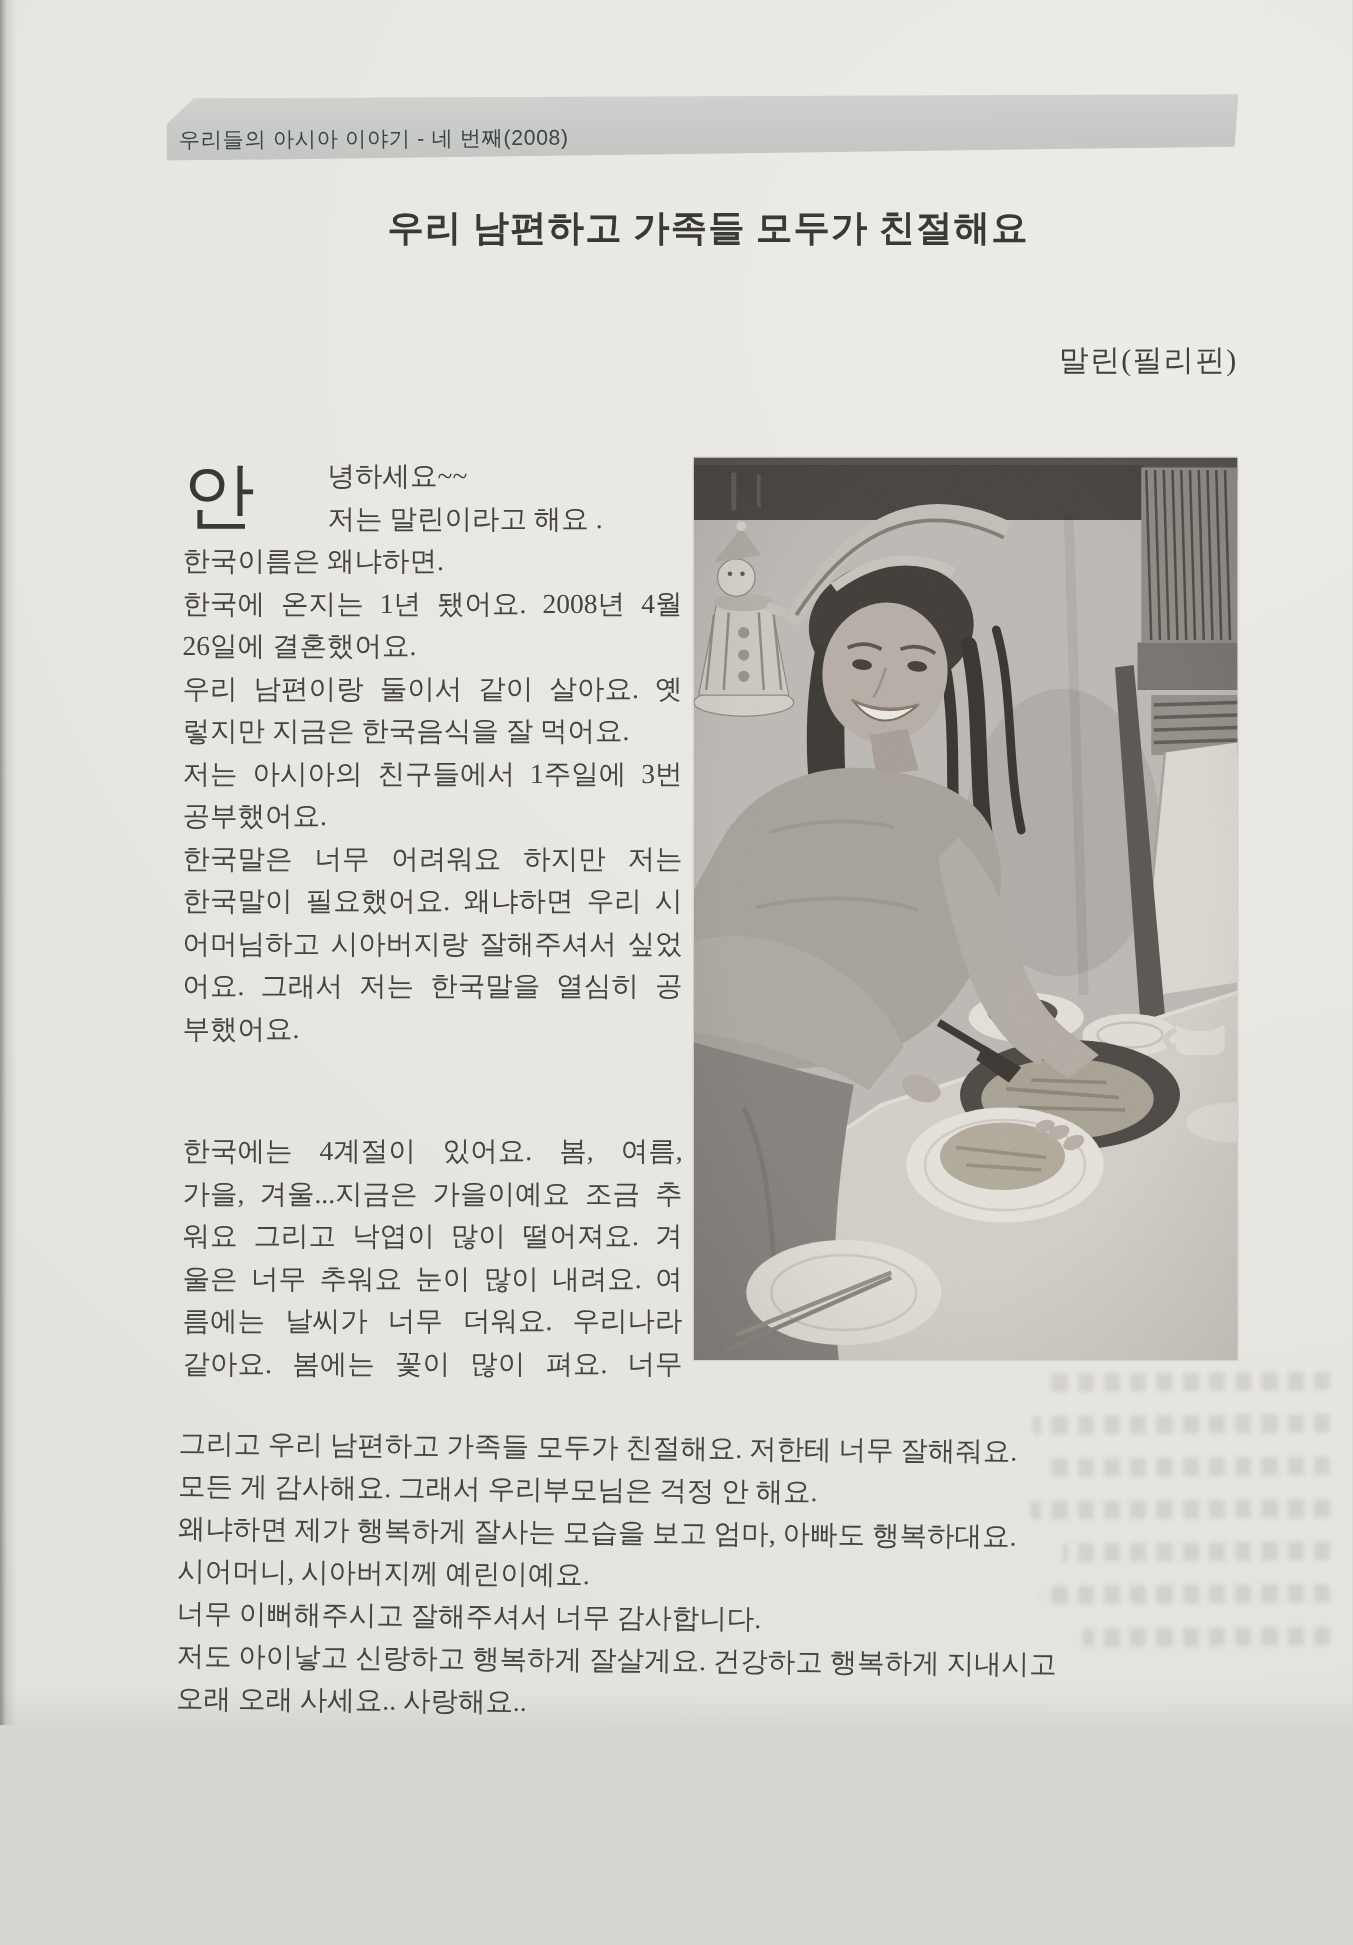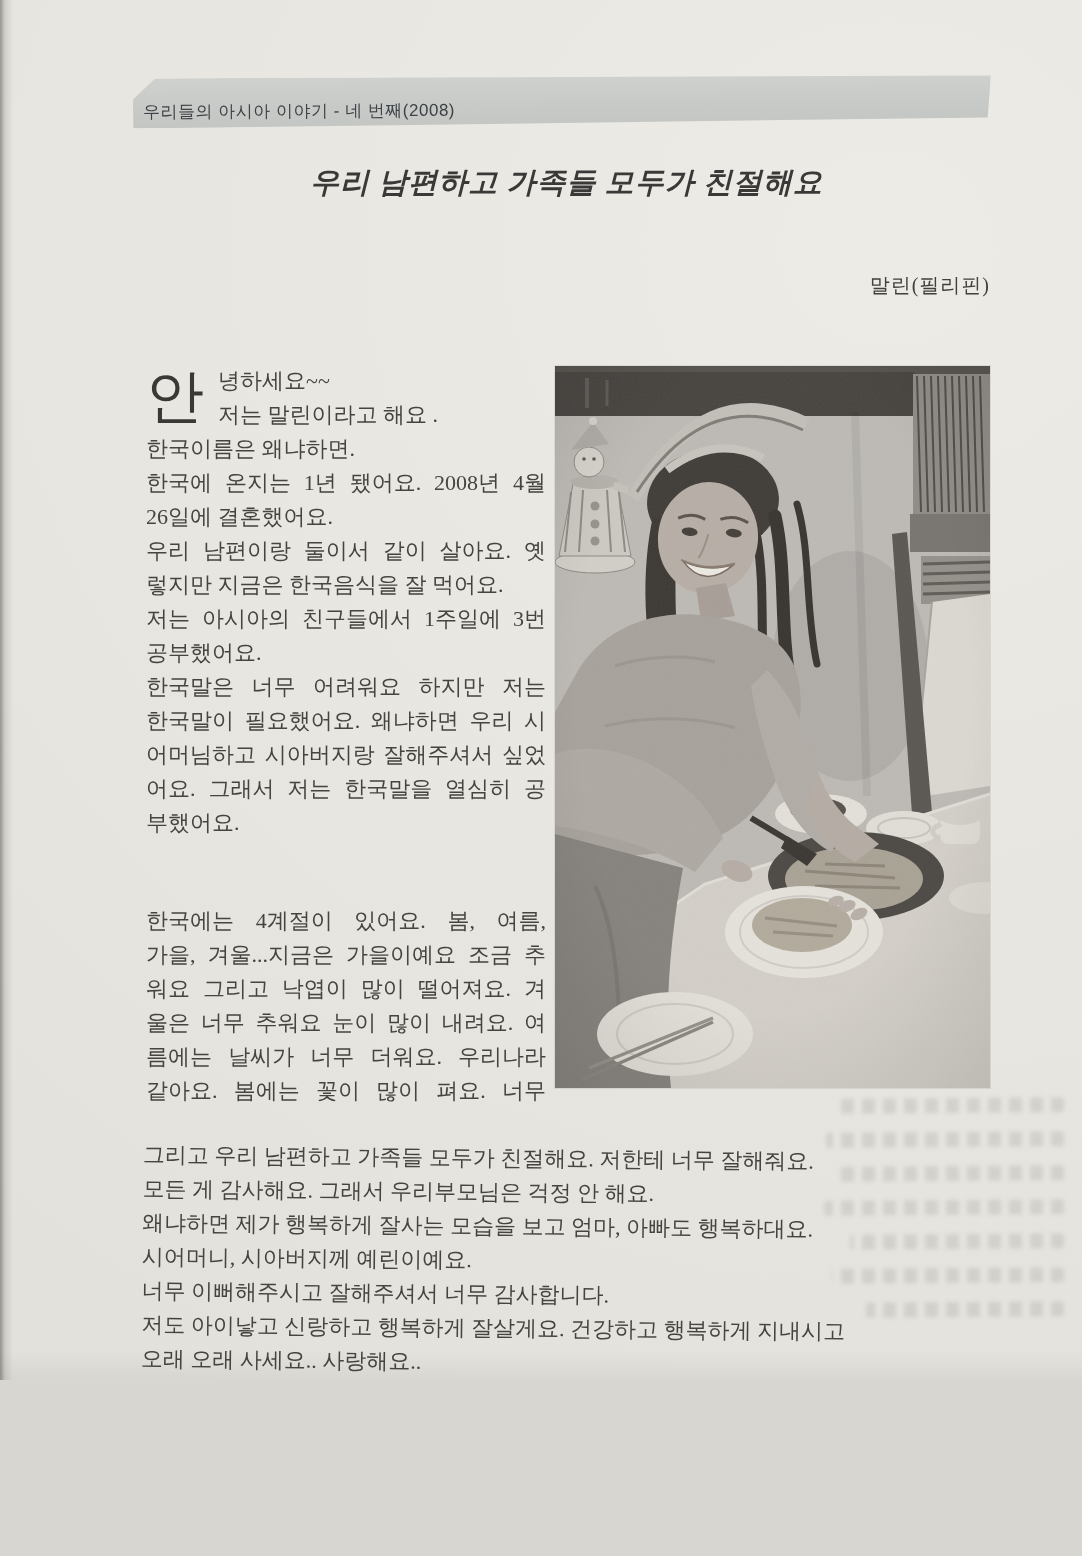--- a/index.html
+++ b/index.html
@@ -19,29 +19,29 @@
     clip-path:polygon(2.6% 0%, 100% 4%, 99.6% 88%, 0% 100%, 0% 42%);
     transform:rotate(-0.35deg);
   }
   .band-label{
     position:absolute;left:10px;bottom:5px;
     font-family:"Liberation Sans","DejaVu Sans",sans-serif;
     font-size:17px;letter-spacing:.5px;color:#3f4347;
   }
   .title{
     position:absolute;left:143px;top:163px;width:847px;margin:0;
-    text-align:center;font-size:29px;font-weight:700;color:#3b3937;letter-spacing:1px;font-style:italic;
+    text-align:center;font-size:29px;font-weight:700;color:#3b3937;letter-spacing:1px;
   }
   .author{
-    position:absolute;right:92px;top:272px;font-size:20px;color:#42403c;letter-spacing:1px;
+    position:absolute;right:92px;top:272px;font-size:24px;color:#42403c;letter-spacing:1px;
   }
   
   .ln{height:34px;line-height:34px;font-size:22px;white-space:normal;color:#46443f;}
   .j{text-align:justify;text-align-last:justify;}
-  .ind{margin-left:72px;}
+  .ind{margin-left:116px;}
   .para1{position:absolute;left:146px;top:364px;width:400px;}
   .para1 .dropcap{
     position:absolute;left:0;top:4px;font-size:58px;line-height:1;color:#3b3936;font-weight:400;
   }
   .para2{position:absolute;left:146px;top:904px;width:400px;}
   .para3{position:absolute;left:143px;top:1138px;width:880px;transform:rotate(0.55deg);transform-origin:left top;}
   .para3 .ln{height:34px;line-height:34px;}
   
   .photo{position:absolute;left:555px;top:366px;width:435px;height:722px;margin:0;outline:1px solid rgba(0,0,0,.07);}
   .photo svg{display:block;}

